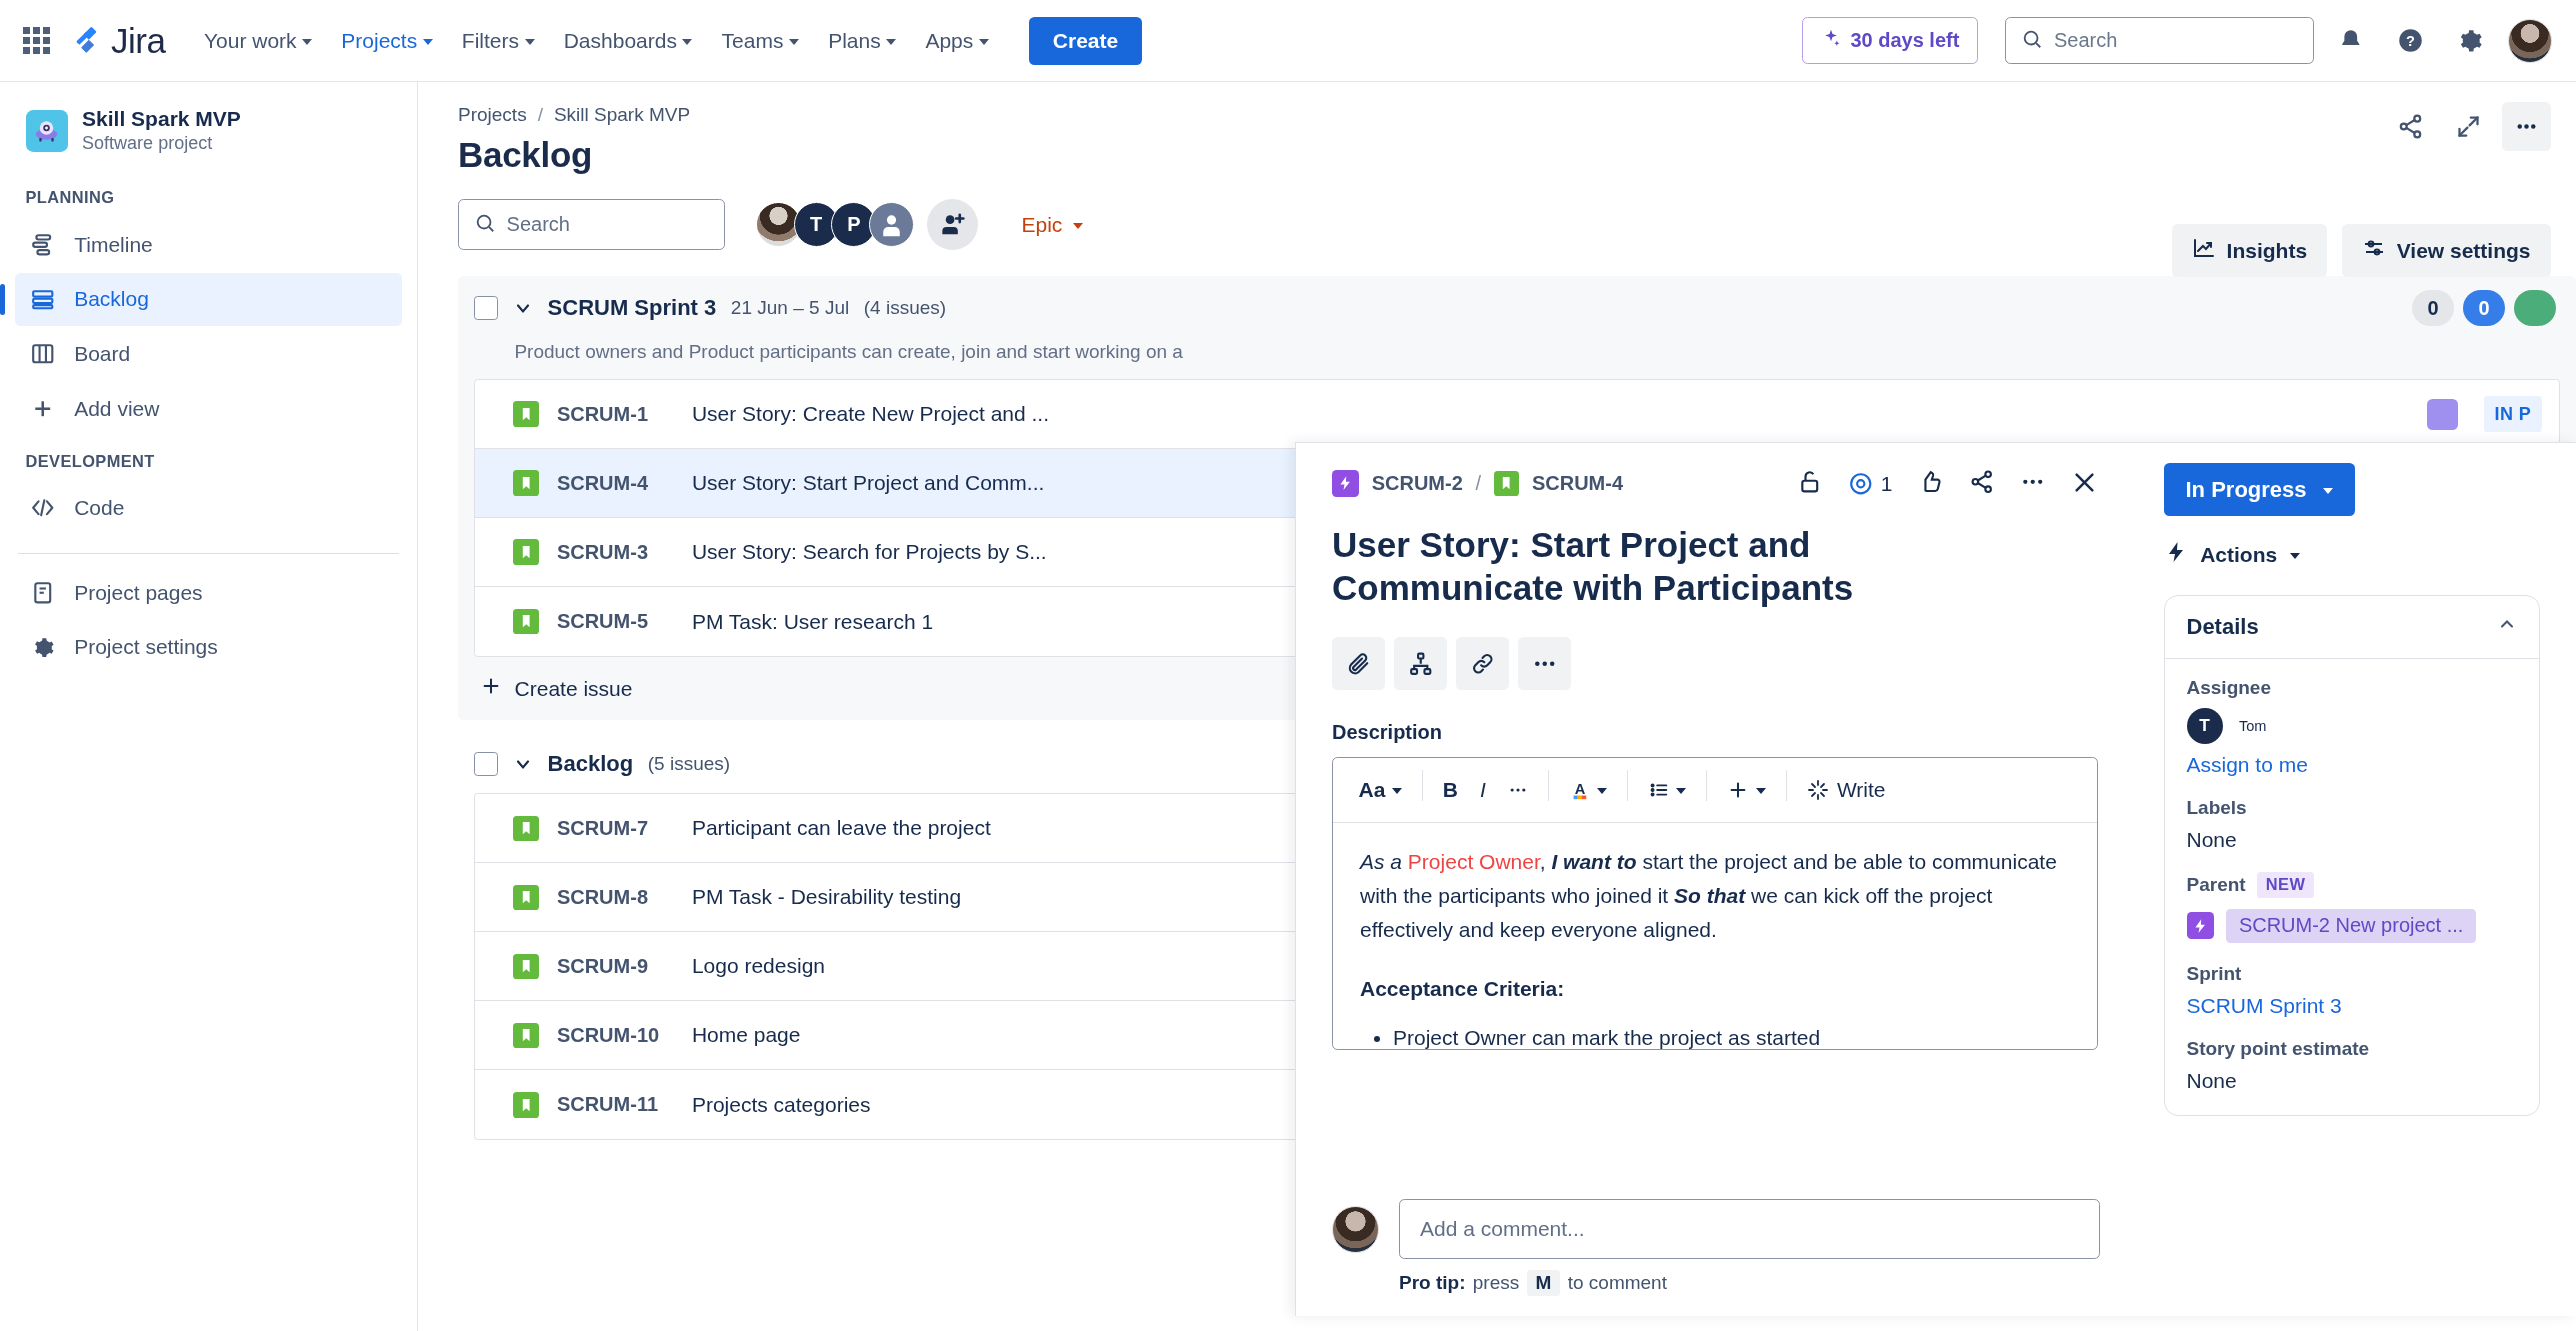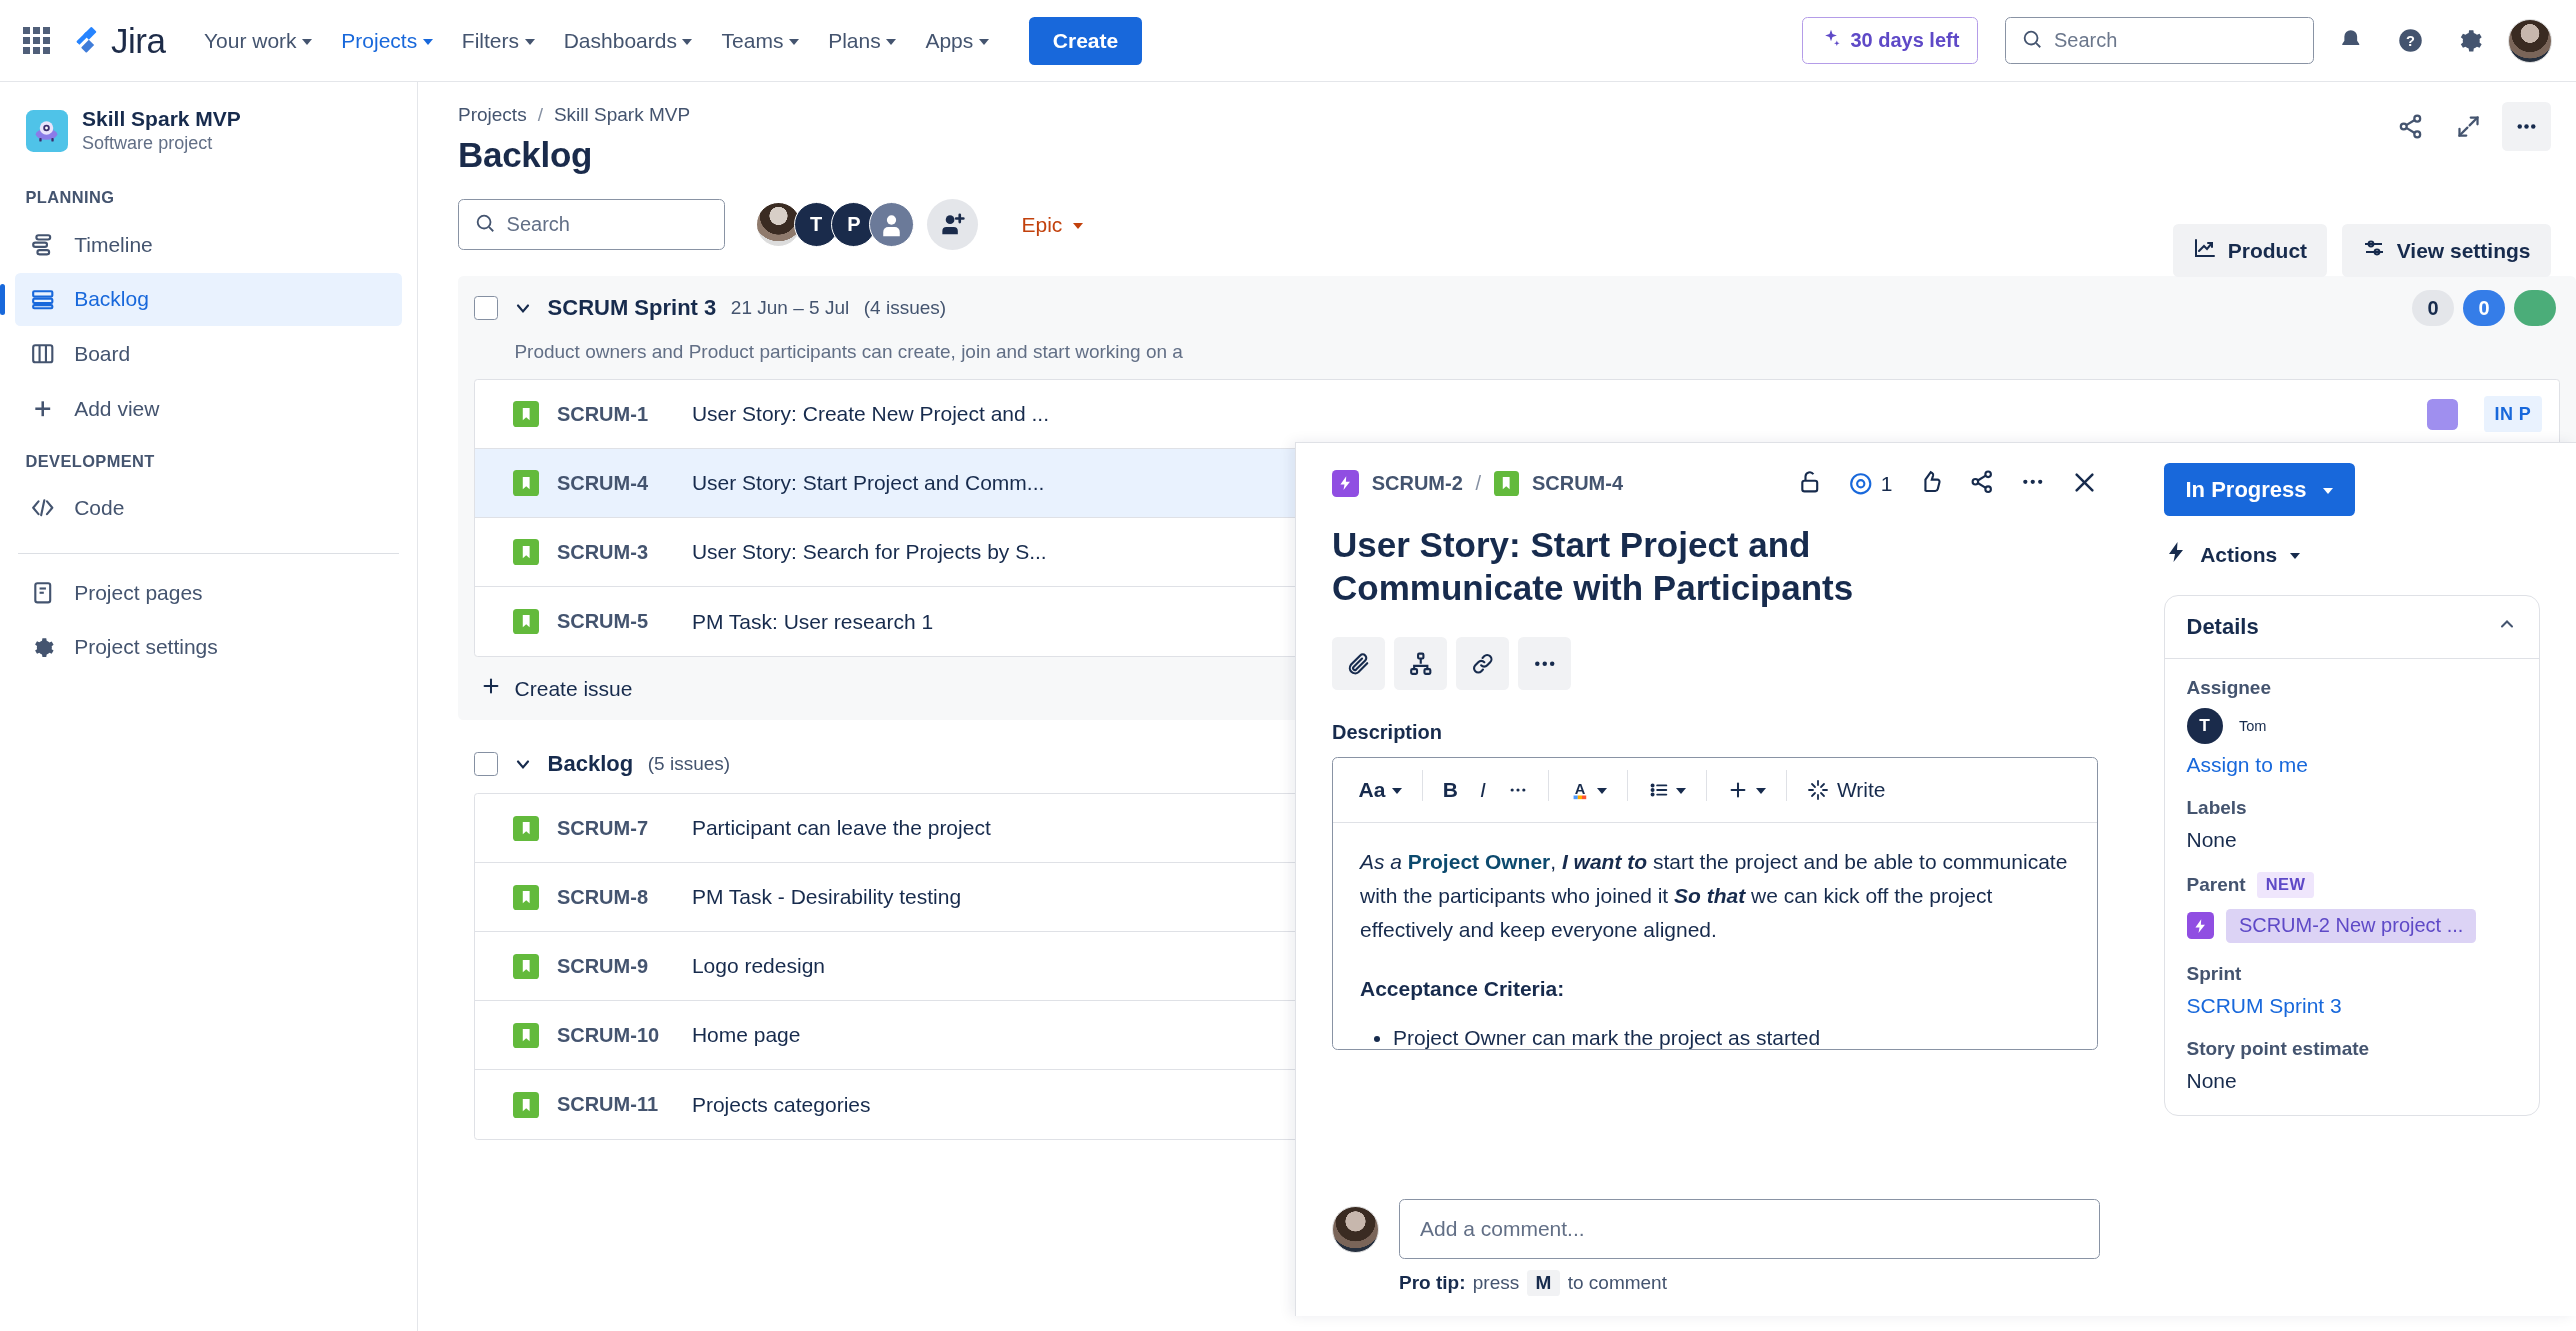--- a/index.html
+++ b/index.html
@@ -155,21 +155,21 @@
   .dtitle { font-size:35px; font-weight:700; color:#172B4D; line-height:1.25; margin-top: 24px; max-width: 709px;}
   .dactions { display:flex; gap:9px; margin-top: 27px; }
   .dact { width:53px;height:53px;border-radius:5.5px;background:#F1F2F4;display:flex;align-items:center;justify-content:center;cursor:pointer;}
   .dsec-label { font-size:20px;font-weight:600;color:#172B4D;margin-top:31px; }
   .editor { margin-top:12.7px; border:0.9px solid #8993a4; border-radius:5.5px; overflow:hidden; }
   .etoolbar { display:flex;gap:0;padding:12.7px 14.6px;border-bottom:0.9px solid #DFE1E6;}
   .etool { display:flex;align-items:center;gap:6.4px;padding:7.3px 11px;border-radius:4.5px;cursor:pointer;font-size:21px;color:#172B4D;}
   .edivider { width:0.9px;height:31px;background:#DFE1E6;margin:0 9px;}
   .ebody { padding: 22px 27px 9px 27px; font-size:21px; line-height:1.62; color:#172B4D; max-height: 226px; overflow:hidden;}
   .ebody p { margin-bottom: 25.5px; }
-  .ebody .blue { color:#0c4a6e; font-weight:700; font-style:normal;}
+  .ebody .blue { color:#ef4444; font-weight:400; font-style:normal;}
   .ebody ul { margin-left: 33px; }
 
   .comment-bar { padding: 16.4px 40px 20px 36px; display:flex; flex-direction:column; gap:11px; background:#fff;}
   .cb-row { display:flex; align-items:center; gap: 20px; }
   .cb-ava { width:47px;height:47px;border-radius:50%;flex:0 0 47px;
     background: radial-gradient(circle at 50% 32%, #c7b7ad 0 26%, #3a2b22 27% 52%, #7a6559 53% 70%, #26303f 71%);
     border:0.9px solid #ddd; }
   .cb-input { flex:1; height:60px; border:1.8px solid #8993a4; border-radius:5.5px; display:flex;align-items:center;padding:4px 20px;cursor:text;}
   .cb-input input{border:none;outline:none;font-size:21px;color:#44546F;width:100%;font-family:"Liberation Sans",sans-serif;background:transparent;}
   .cb-input input::placeholder{color:#626F86;}
@@ -436,21 +436,21 @@
 
       <div class="viewbtns">
         <div class="vbtn">
           <span>
             <svg width="24" height="24" viewBox="0 0 24 24" fill="none" stroke="#172B4D" stroke-width="2" stroke-linecap="round">
                 <polyline points="3 4 3 20 21 20"></polyline>
                 <polyline points="6 15 11 10 14 13 19 7"></polyline>
                 <polyline points="15 7 19 7 19 11"></polyline>
               </svg>
           </span>
-          <span>Product</span>
+          <span>Insights</span>
         </div>
         <div class="vbtn">
           <span>
             <svg width="24" height="24" viewBox="0 0 24 24" fill="none" stroke="#172B4D" stroke-width="2">
                 <line x1="3" y1="8" x2="20" y2="8"></line>
                 <circle cx="9" cy="8" r="2.4"></circle>
                 <line x1="4" y1="16" x2="21" y2="16"></line>
                 <circle cx="15" cy="16" r="2.4"></circle>
               </svg>
           </span>

